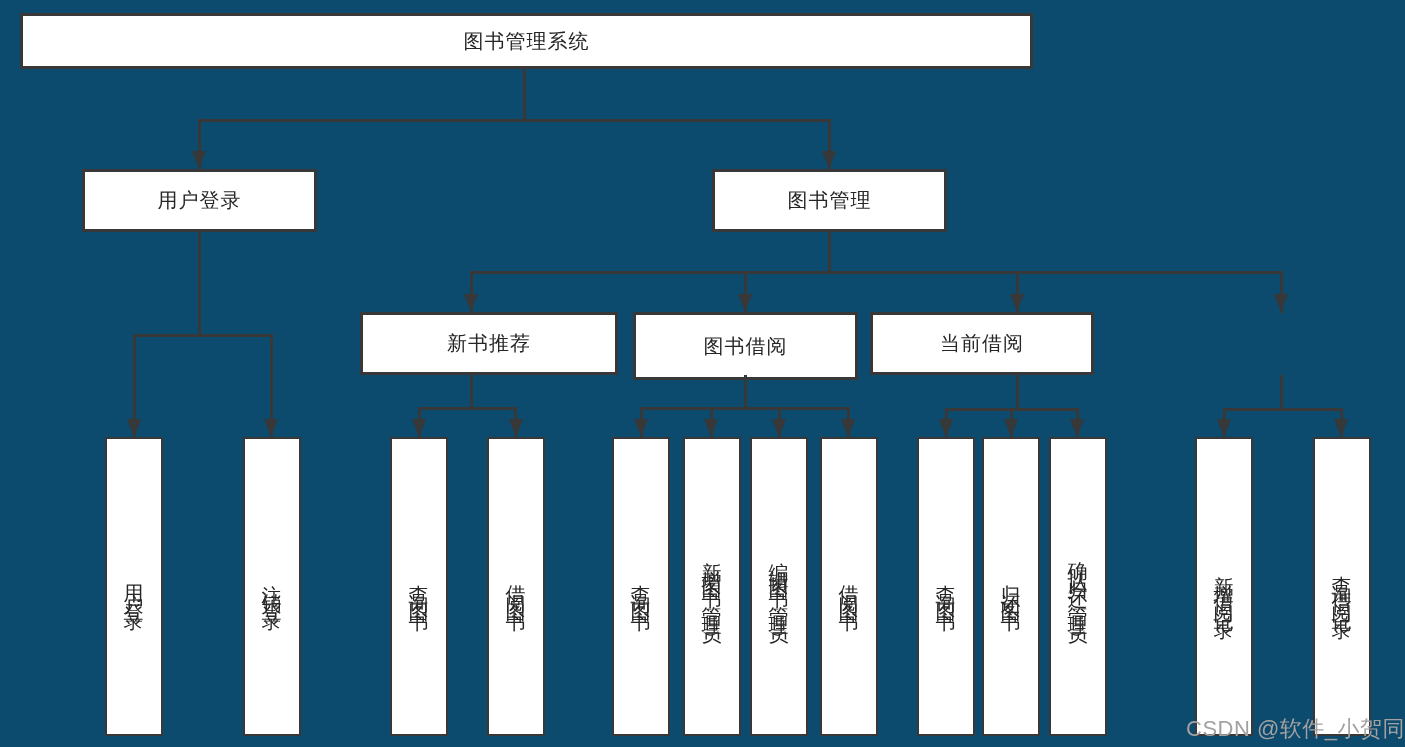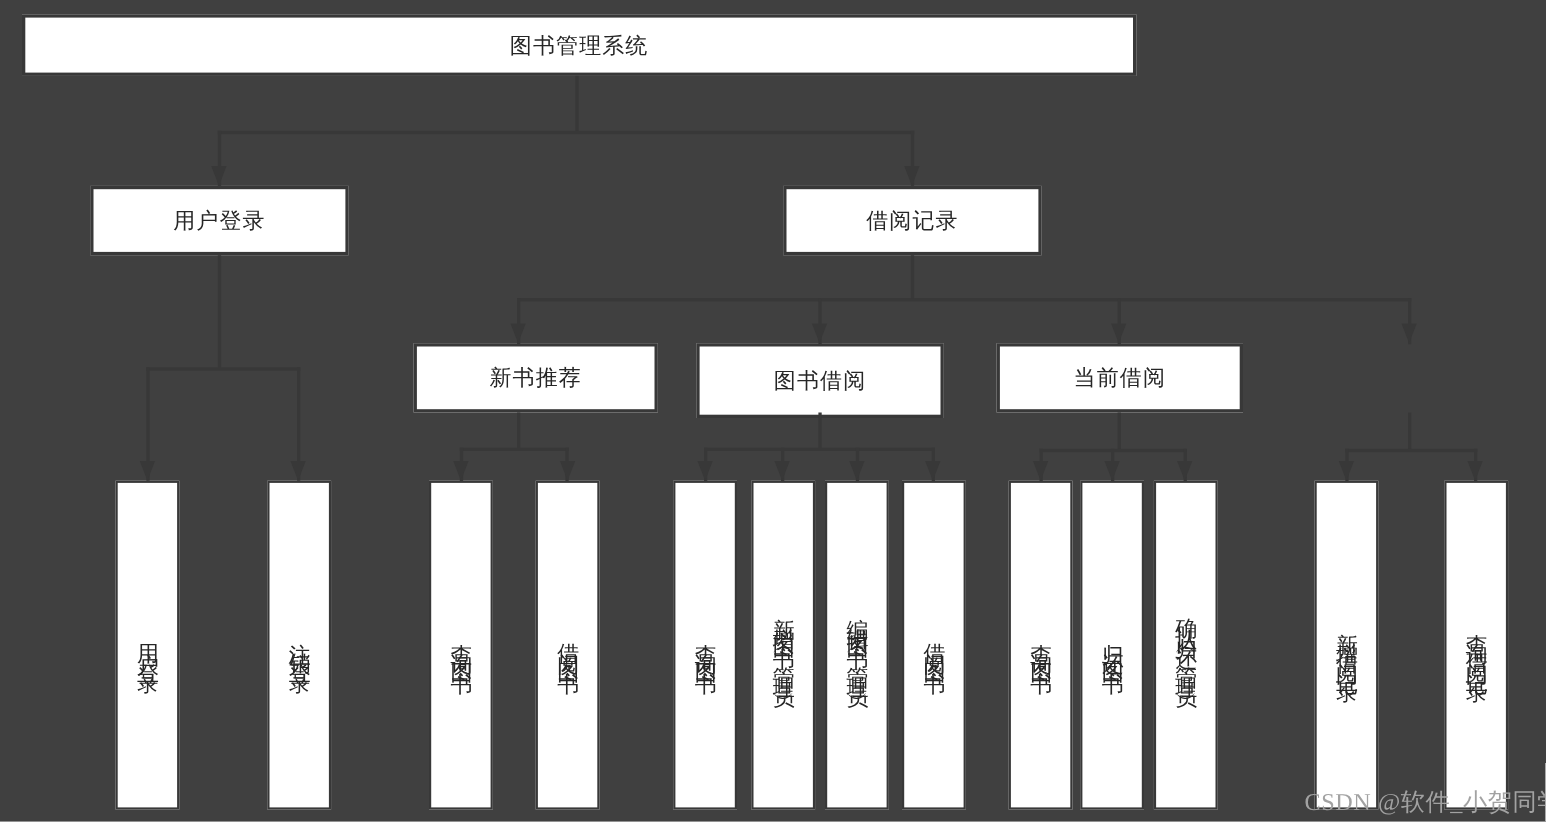--- a/index.html
+++ b/index.html
@@ -1,18 +1,18 @@
 <!DOCTYPE html>
 <html><head>
 <meta charset="utf-8">
 <style>
   html, body { margin:0; padding:0; background:#ffffff; }
   .canvas {
-    position:relative; width:1405px; height:747px; background:#404040;
-    font-family:Liberation Serif, serif; overflow:hidden;
+    position:relative; width:1405px; height:747px; background:#0c4a6e;
+    font-family:Liberation Sans, sans-serif; overflow:hidden;
   }
   .box {
     position:absolute; background:#ffffff; border:3px solid #383838;
     box-sizing:border-box; display:flex; align-items:center; justify-content:center;
     color:#262626;
   }
   .box .lbl { font-size:20px; letter-spacing:1px; white-space:nowrap; }
   .box.leaf { border-width:2.5px; width:58px; height:299px; top:437px; }
   .vtext {
     writing-mode:vertical-rl; text-orientation:mixed;
@@ -35,30 +35,30 @@
 <div class="canvas">
 
   <div class="box" style="left:20px;top:13px;width:1013px;height:56px">
     <span class="lbl">图书管理系统</span>
   </div>
 
   <div class="box" style="left:82px;top:169px;width:235px;height:63px">
     <span class="lbl">用户登录</span>
   </div>
   <div class="box" style="left:712px;top:169px;width:235px;height:63px">
-    <span class="lbl">借阅记录</span>
+    <span class="lbl">图书管理</span>
   </div>
 
-  <div class="box" style="left:376px;top:312px;width:222px;height:63px">
+  <div class="box" style="left:360px;top:312px;width:258px;height:63px">
     <span class="lbl">新书推荐</span>
   </div>
   <div class="box" style="left:633px;top:312px;width:225px;height:68px">
     <span class="lbl">图书借阅</span>
   </div>
-  <div class="box" style="left:906px;top:312px;width:224px;height:63px">
+  <div class="box" style="left:870px;top:312px;width:224px;height:63px">
     <span class="lbl">当前借阅</span>
   </div>
 
   <div class="box leaf" style="left:105px">
     <span class="vtext">用户登录</span>
   </div>
   <div class="box leaf" style="left:243px">
     <span class="vtext">注销登录</span>
   </div>
 

